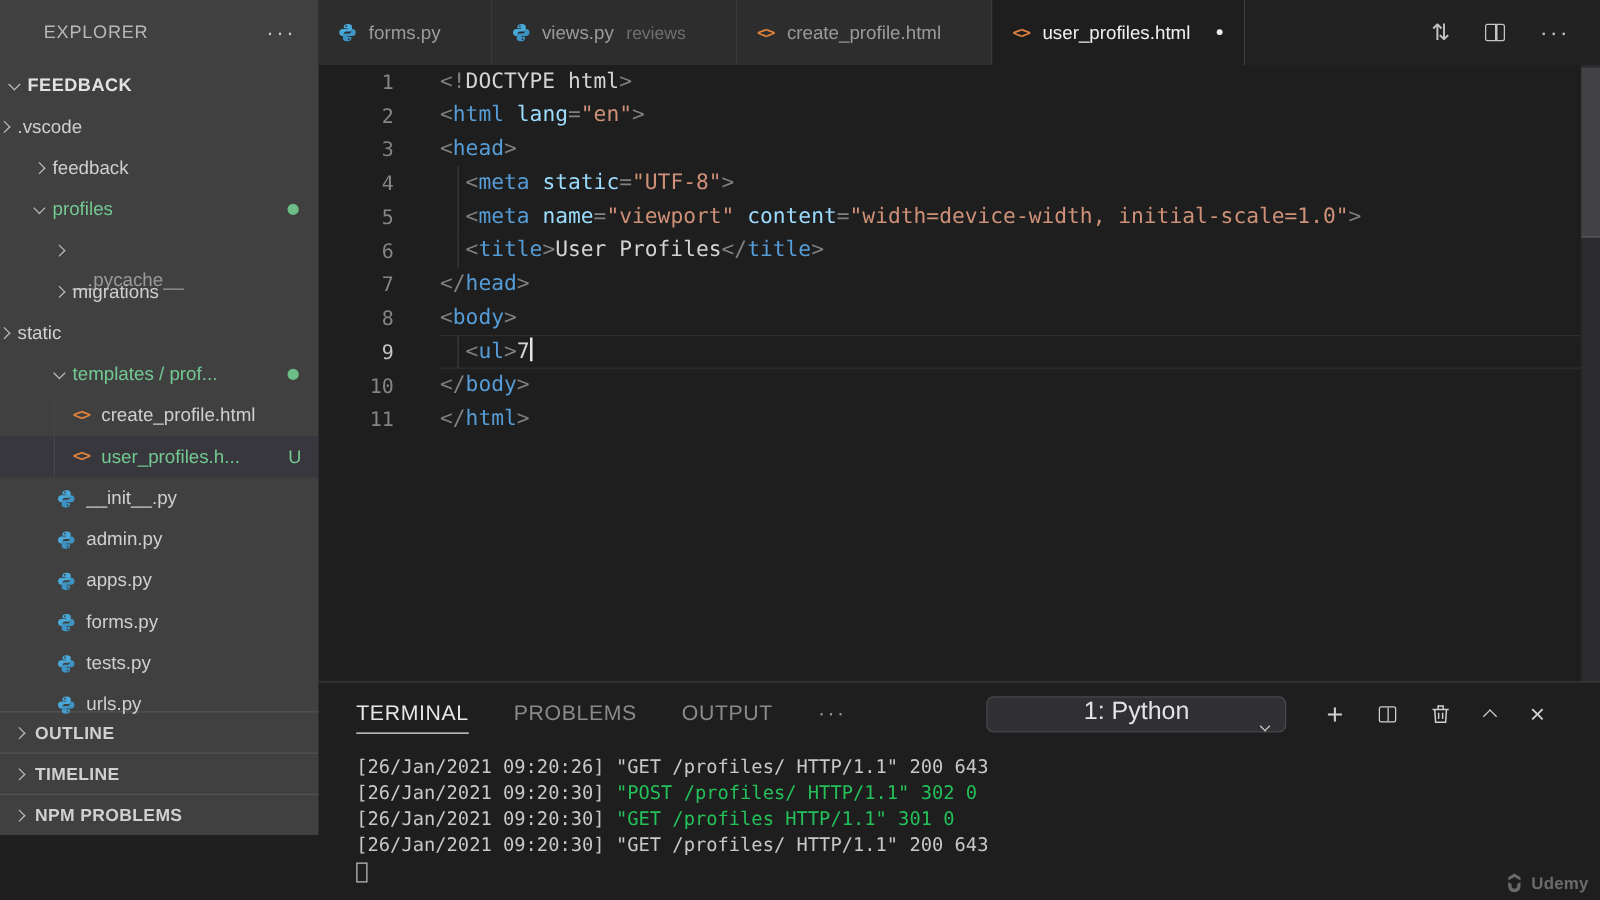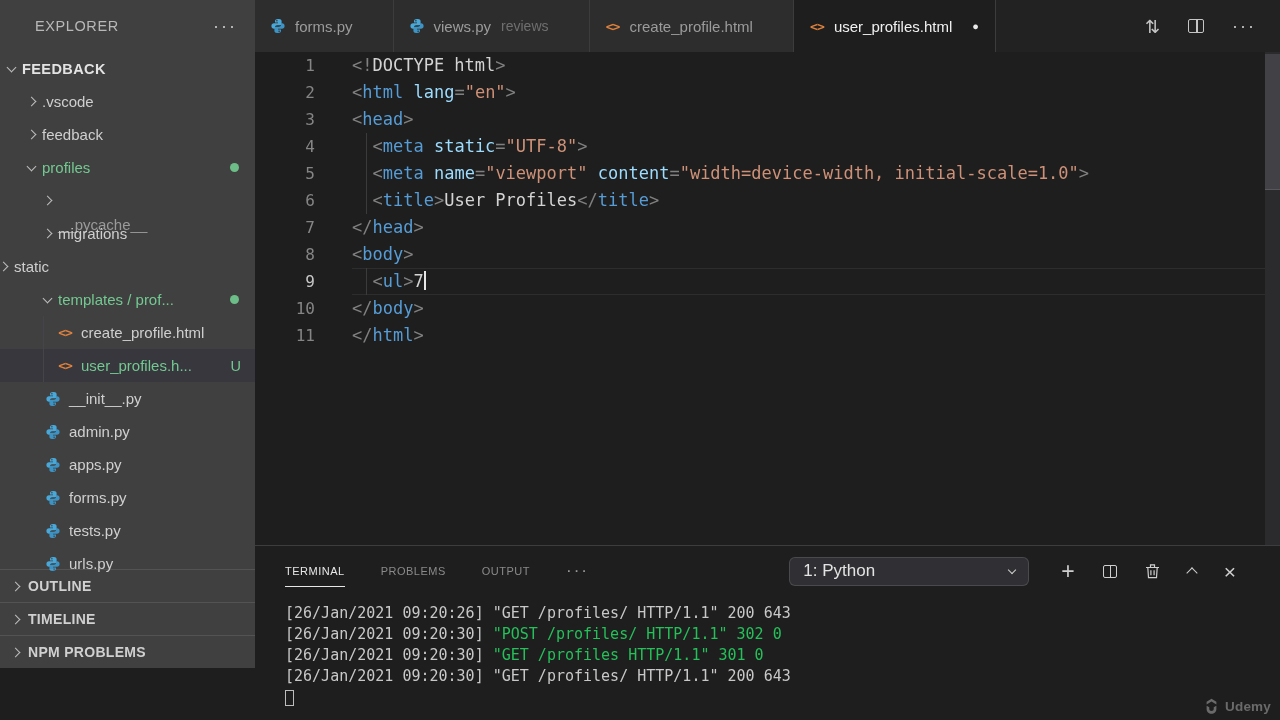--- a/index.html
+++ b/index.html
@@ -57,27 +57,27 @@
   .lcode.guide::before { content:''; position:absolute; left:14px; top:0; bottom:0; width:1px; background:#3b3b3b; }
   .tk-p{color:#808080} .tk-tag{color:#569cd6} .tk-attr{color:#9cdcfe} .tk-str{color:#ce9178} .tk-txt{color:#d4d4d4}
   .cursor { display:inline-block; width:2px; height:19px; background:#e6e6e6; vertical-align:-3px; }
   .scrollbar { position:absolute; right:0; top:0; width:15px; height:100%; background:#2b2b2d; cursor:pointer; }
   .scrollbar .thumb { position:absolute; top:2px; left:0; right:0; height:136px; background:#424246; border-bottom:1px solid #58585c; }
 
   
   .panel { position:absolute; left:0; right:0; top:545px; bottom:0; background:#1e1e1e;
            border-top:1px solid rgba(255,255,255,.14); }
   .panel-header { display:flex; align-items:center; height:50px; padding-left:30px; }
-  .ptab { margin-right:36px; font-size:11px; letter-spacing:.5px; color:#8a8a8a; height:50px; line-height:50px; position:relative; cursor:pointer; white-space:nowrap; }
+  .ptab { margin-right:36px; font-size:17px; letter-spacing:.5px; color:#8a8a8a; height:50px; line-height:50px; position:relative; cursor:pointer; white-space:nowrap; }
   .ptab.active { color:#e7e7e7; }
   .ptab.active::after { content:''; position:absolute; left:0; right:0; bottom:9px; height:1.5px; background:#e7e7e7; }
   .pmore { color:#9a9a9a; font-size:17px; letter-spacing:2px; cursor:pointer; }
   .shell-select { margin-left:auto; width:240px; height:29px; border-radius:6px; background:#303034;
                   border:1px solid rgba(255,255,255,.13); display:flex; align-items:center; padding:0 13px;
-                  color:#e3e3e3; font-size:17px; cursor:pointer; }
+                  color:#e3e3e3; font-size:20px; cursor:pointer;flex-direction:column; }
   .shell-select .chev { margin-left:auto; width:6px; height:6px; border-color:#cfcfcf; }
   .picons { display:flex; align-items:center; gap:28px; margin-left:32px; margin-right:44px; color:#cfcfcf; }
   .pi-plus { font-size:23px; font-weight:300; cursor:pointer; line-height:1; }
   .pi-split { width:14px; height:13px; border:1.4px solid #cfcfcf; border-radius:2px; position:relative; cursor:pointer; }
   .pi-split::after { content:''; position:absolute; left:50%; top:0; bottom:0; width:1.4px; background:#cfcfcf; }
   .pi-close { font-size:21px; cursor:pointer; line-height:1; }
   .pi-trash, .pi-up { cursor:pointer; display:flex; align-items:center; }
   .term-body { padding:7px 0 0 30px; font-family:"DejaVu Sans Mono",monospace; font-size:15px; }
   .tline { height:21px; line-height:21px; white-space:pre; }
   .t-time,.t-plain { color:#c8c8c8; }
@@ -96,21 +96,21 @@
   <aside class="sidebar">
     <div class="sb-header">
       <span class="sb-title">EXPLORER</span>
       <span class="sb-more">···</span>
     </div>
     <div class="tree">
         <div class="trow root" style="padding-left: 8px;">
           <span class="chev down"></span>
           <span class="tlabel">FEEDBACK</span>
         </div>
-        <div class="trow" style="padding-left: 28px;">
+        <div class="trow" style="">
           <span class="chev right"></span>
           <span class="tlabel">.vscode</span>
         </div>
         <div class="trow" style="padding-left: 28px;">
           <span class="chev right"></span>
           <span class="tlabel">feedback</span>
         </div>
         <div class="trow green" style="padding-left: 28px;">
           <span class="chev down"></span>
           <span class="tlabel">profiles</span>

